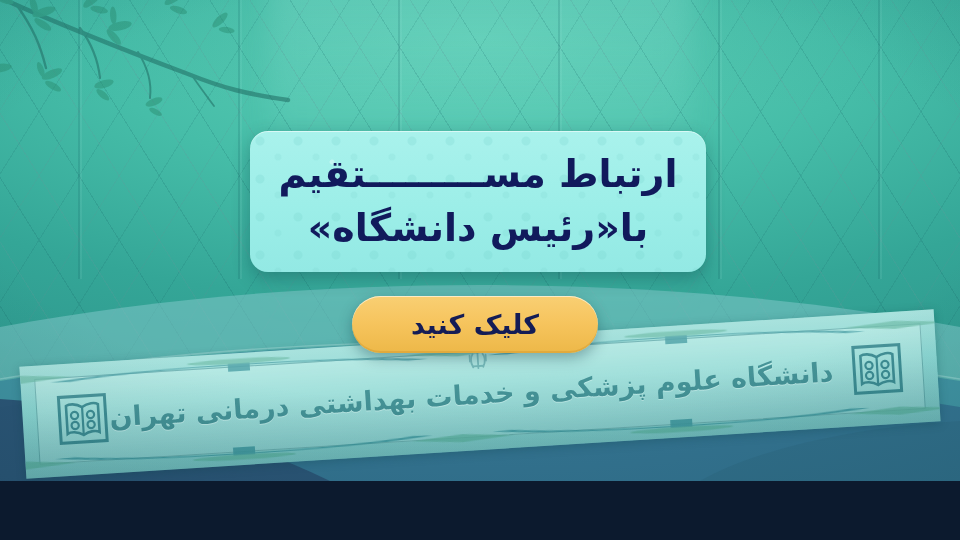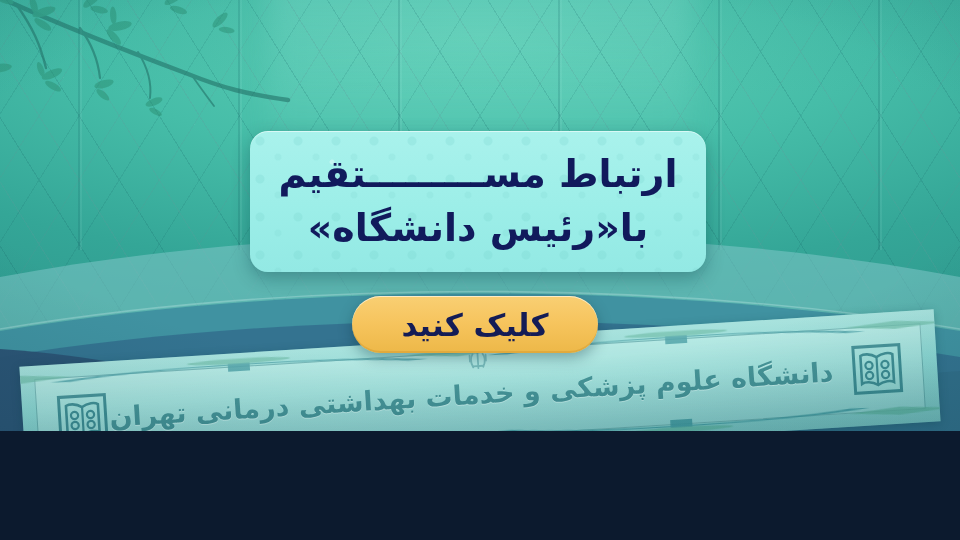--- a/index.html
+++ b/index.html
@@ -8,21 +8,21 @@
     padding: 0;
     background: #0c1a2e;
   }
   body {
     font-family: "DejaVu Sans", "Liberation Sans", sans-serif;
   }
 
   .stage {
     position: relative;
     width: 960px;
-    height: 431px;
+    height: 481px;
     overflow: hidden;
     background: #5eead4;
   }
 
   
   .bg-base {
     position: absolute;
     inset: 0;
     background:
       radial-gradient(120% 90% at 50% 8%, #5ecfb6 0%, #46bda8 34%, #34a697 62%, #2c9089 100%);
@@ -213,21 +213,21 @@
     position: absolute;
     left: 352px;
     top: 296px;
     width: 246px;
     height: 57px;
     border: 0;
     border-radius: 30px;
     background: linear-gradient(180deg, #f9cf73 0%, #f6c45d 48%, #edb848 100%);
     color: #141c56;
     font-family: inherit;
-    font-size: 31px;
+    font-size: 27px;
     font-weight: 700;
     letter-spacing: 1px;
     direction: rtl;
     cursor: pointer;
     box-shadow:
       0 5px 14px rgba(6,45,58,.35),
       inset 0 1px 0 rgba(255,255,255,.6),
       inset 0 -2px 0 rgba(180,120,20,.22);
   }
 </style>

